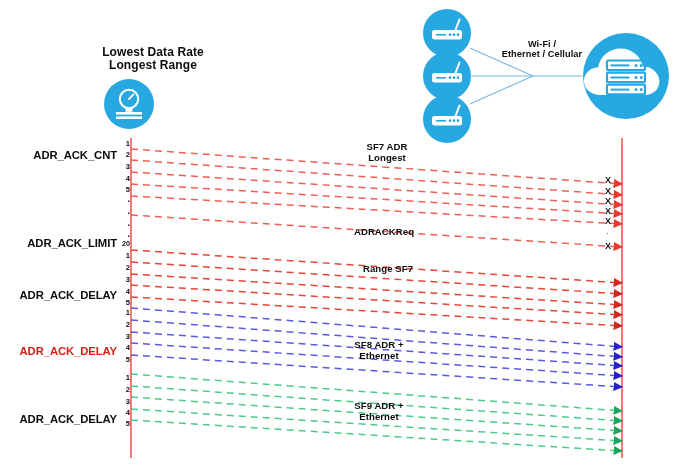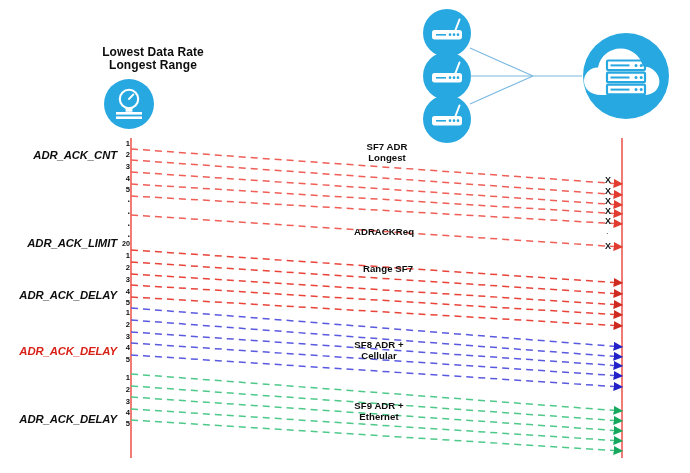--- a/index.html
+++ b/index.html
@@ -17,21 +17,21 @@
     font-size:12px;font-weight:bold;text-align:center;
     left:78px;top:46px;width:150px;letter-spacing:.1px;
   }
   .hdr-link{
     font-size:9.2px;font-weight:bold;text-align:center;
     left:487px;top:39px;width:110px;letter-spacing:.1px;
   }
 
   .side-label{
     font-size:11.3px;font-weight:bold;text-align:right;
-    width:112px;left:5px;letter-spacing:-.1px;font-style:italic;
+    width:112px;left:5px;letter-spacing:-.1px;
   }
   .side-label.alert{color:#d81f16;}
 
   .tick{
     position:absolute;font-size:7.6px;font-weight:bold;
     text-align:right;width:16px;left:114px;letter-spacing:0;
   }
   .tick.wide{font-size:7.2px;}
   .tick.dot{font-size:9px;}
 
@@ -181,20 +181,22 @@
           <line x1="131" y1="386" x2="622" y2="421" stroke="#4fc98a" stroke-width="1.5" stroke-dasharray="7 5" marker-end="url(#ar-green)"></line>
           <line x1="131" y1="397" x2="622" y2="431" stroke="#4fc98a" stroke-width="1.5" stroke-dasharray="7 5" marker-end="url(#ar-green)"></line>
           <line x1="131" y1="409" x2="622" y2="441" stroke="#4fc98a" stroke-width="1.5" stroke-dasharray="7 5" marker-end="url(#ar-green)"></line>
           <line x1="131" y1="420" x2="622" y2="451" stroke="#4fc98a" stroke-width="1.5" stroke-dasharray="7 5" marker-end="url(#ar-green)"></line>
         </g>
       </g>
   </svg>
 
   <div class="txt hdr-device">Lowest Data Rate
 Longest Range</div>
+  <div class="txt hdr-link">Wi-Fi /
+Ethernet / Cellular</div>
 
   <div id="side-labels">
       <div class="txt side-label" style="top: 149px;">ADR_ACK_CNT</div>
       <div class="txt side-label" style="top: 237px;">ADR_ACK_LIMIT</div>
       <div class="txt side-label" style="top: 289px;">ADR_ACK_DELAY</div>
       <div class="txt side-label alert" style="top: 345px;">ADR_ACK_DELAY</div>
       <div class="txt side-label" style="top: 413px;">ADR_ACK_DELAY</div>
     </div>
   <div id="ticks">
       <div class="tick" style="top: 139px;">1</div>
@@ -222,21 +224,21 @@
       <div class="tick" style="top: 397px;">3</div>
       <div class="tick" style="top: 408px;">4</div>
       <div class="tick" style="top: 419px;">5</div>
     </div>
   <div id="flow-labels">
       <div class="flow-label" style="left: 332px; top: 141px; width: 110px; color: rgb(13, 13, 13); white-space: pre;">SF7 ADR
 Longest</div>
       <div class="flow-label" style="left: 329px; top: 226px; width: 110px; color: rgb(13, 13, 13); white-space: pre;">ADRACKReq</div>
       <div class="flow-label" style="left: 333px; top: 263px; width: 110px; color: rgb(13, 13, 13); white-space: pre;">Range SF7</div>
       <div class="flow-label" style="left: 324px; top: 339px; width: 110px; color: rgb(13, 13, 13); white-space: pre;">SF8 ADR +
-Cellular</div>
+Ethernet</div>
       <div class="flow-label" style="left: 324px; top: 400px; width: 110px; color: rgb(13, 13, 13); white-space: pre;">SF9 ADR +
 Ethernet</div>
     </div>
   <div id="lost-marks">
       <div class="xmark" style="left: 605px; top: 176px;">X</div>
       <div class="xmark" style="left: 605px; top: 187px;">X</div>
       <div class="xmark" style="left: 605px; top: 197px;">X</div>
       <div class="xmark" style="left: 605px; top: 207px;">X</div>
       <div class="xmark" style="left: 605px; top: 217px;">X</div>
       <div class="xmark" style="left: 605px; top: 242px;">X</div>

